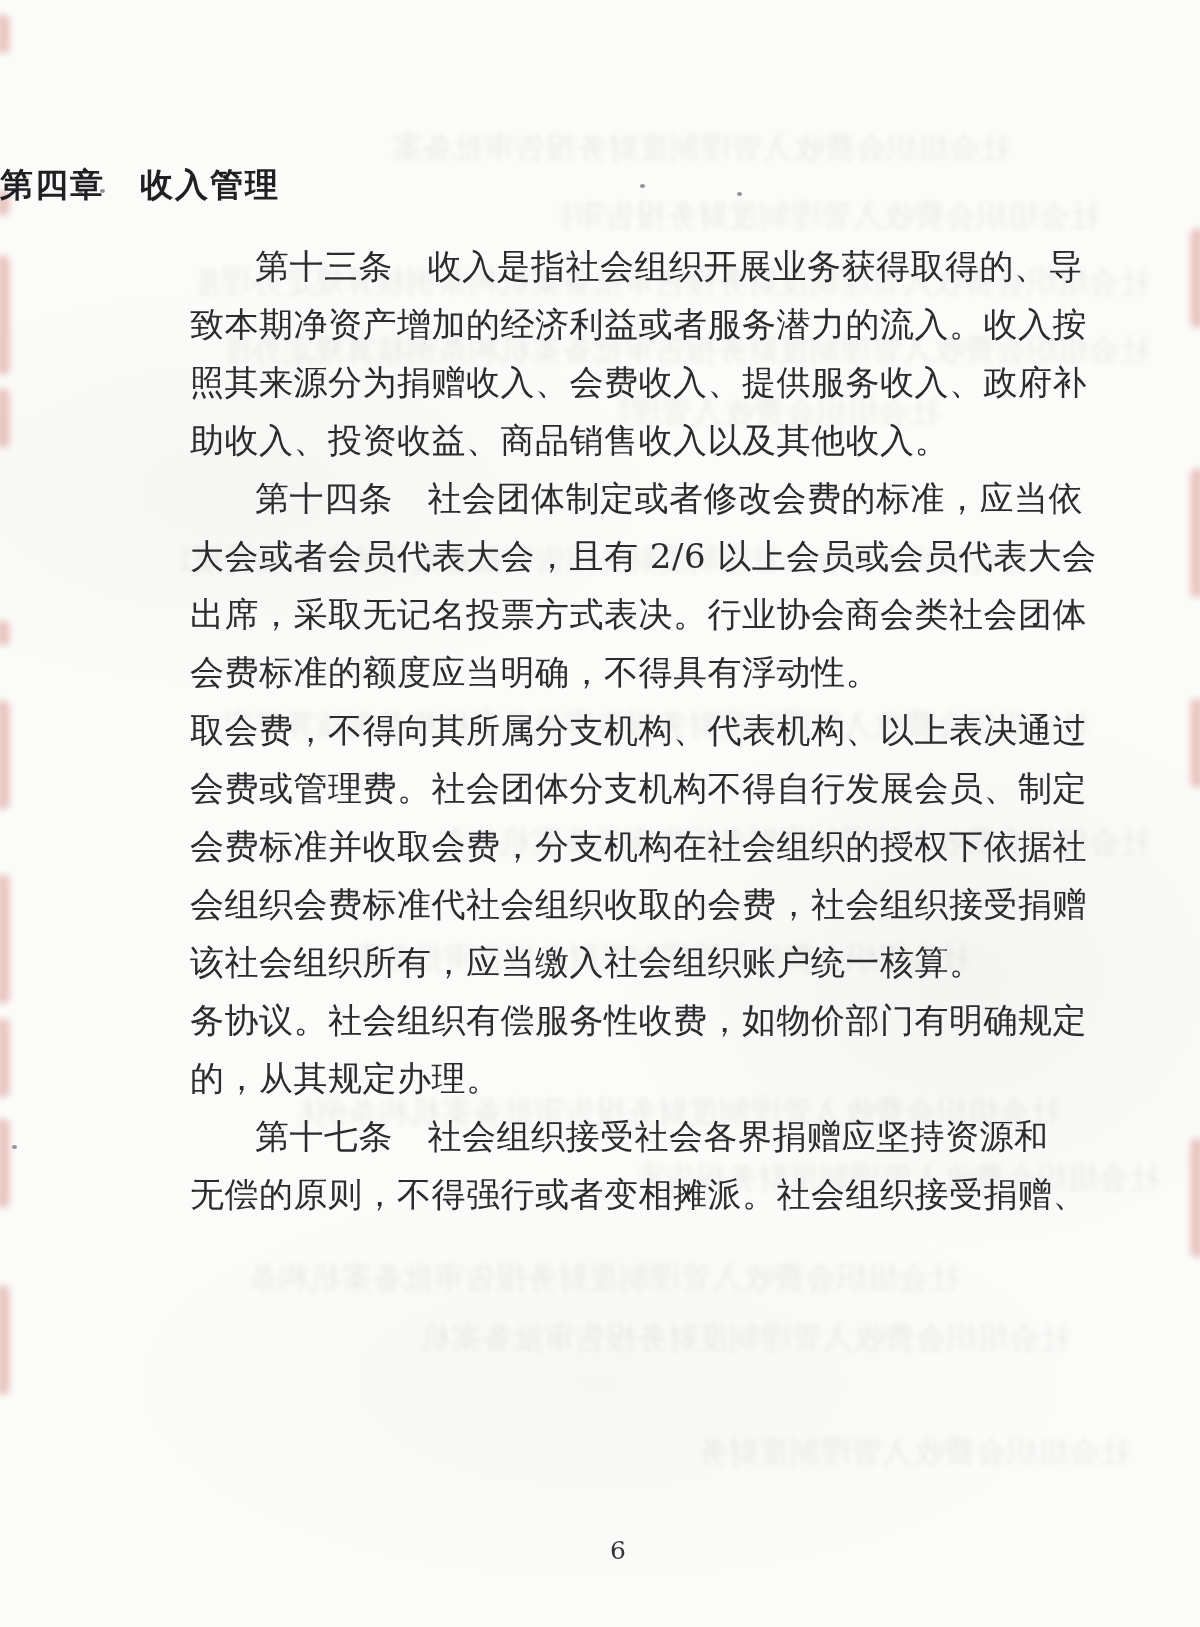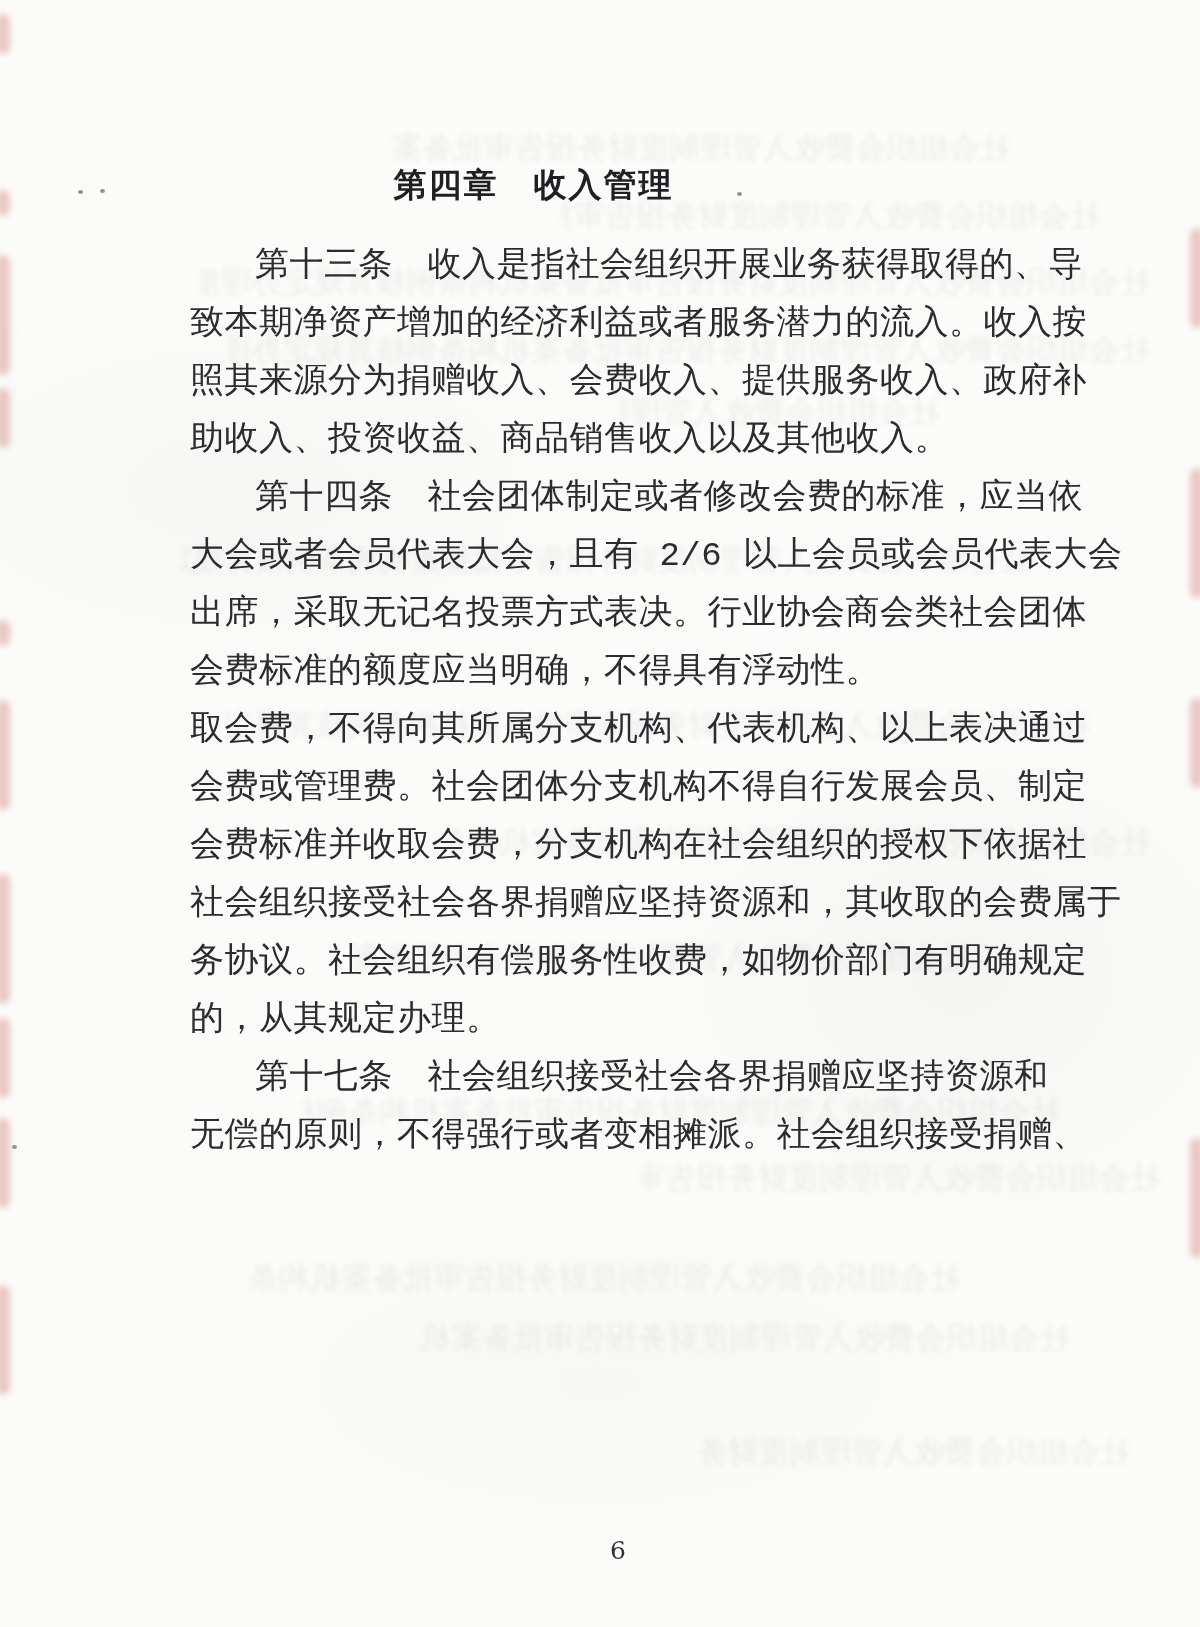--- a/index.html
+++ b/index.html
@@ -11,36 +11,34 @@
       radial-gradient(ellipse 600px 300px at 20% 30%, rgba(120,120,115,0.04), transparent 70%),
       radial-gradient(ellipse 500px 400px at 80% 60%, rgba(120,120,115,0.05), transparent 70%),
       radial-gradient(ellipse 700px 300px at 50% 85%, rgba(120,120,115,0.03), transparent 70%),
       #fbfbf9;
     overflow:hidden;
     font-family:"DejaVu Serif","Liberation Serif",serif;
     color:#2b2b30;
   }
   .chapter-title{
     position:absolute;top:163px;left:0;width:1067px;
-    text-align:center;
     font-family:"DejaVu Sans","Liberation Sans",sans-serif;
     font-weight:700;
     font-size:33px;line-height:44px;
     letter-spacing:2px;
     color:#1f1f24;
   }
   .body-text{
     position:absolute;left:190px;top:237px;width:805px;
   }
   .line{
     height:58px;line-height:58px;
     font-size:34px;letter-spacing:0.5px;
     white-space:nowrap;overflow:visible;
     color:#2b2b30;
-    font-family:Liberation Mono, monospace;
   }
   .line.indent{padding-left:65px;}
   .page-number{
     position:absolute;top:1536px;left:618px;
     transform:translateX(-50%);
     font-size:25px;color:#333338;
     font-family:"DejaVu Serif","Liberation Serif",serif;
   }
   
   .ghost{
@@ -114,21 +112,22 @@
     <div class="line">助收入、投资收益、商品销售收入以及其他收入。</div>
 
     <div class="line indent">第十四条　社会团体制定或者修改会费的标准，应当依</div>
     <div class="line">大会或者会员代表大会，且有 2/6 以上会员或会员代表大会</div>
     <div class="line">出席，采取无记名投票方式表决。行业协会商会类社会团体</div>
     <div class="line">会费标准的额度应当明确，不得具有浮动性。</div>
 
     <div class="line">取会费，不得向其所属分支机构、代表机构、以上表决通过</div>
     <div class="line">会费或管理费。社会团体分支机构不得自行发展会员、制定</div>
     <div class="line">会费标准并收取会费，分支机构在社会组织的授权下依据社</div>
-    <div class="line">社会组织接受社会各界捐赠应坚持资源和，其收取的会费属于</div>
+    <div class="line">会组织会费标准代社会组织收取的会费，社会组织接受捐赠</div>
+    <div class="line">该社会组织所有，应当缴入社会组织账户统一核算。</div>
 
     <div class="line">务协议。社会组织有偿服务性收费，如物价部门有明确规定</div>
     <div class="line">的，从其规定办理。</div>
 
     <div class="line indent">第十七条　社会组织接受社会各界捐赠应坚持资源和</div>
     <div class="line">无偿的原则，不得强行或者变相摊派。社会组织接受捐赠、</div>
   </div>
 
   <div class="page-number">6</div>
 

